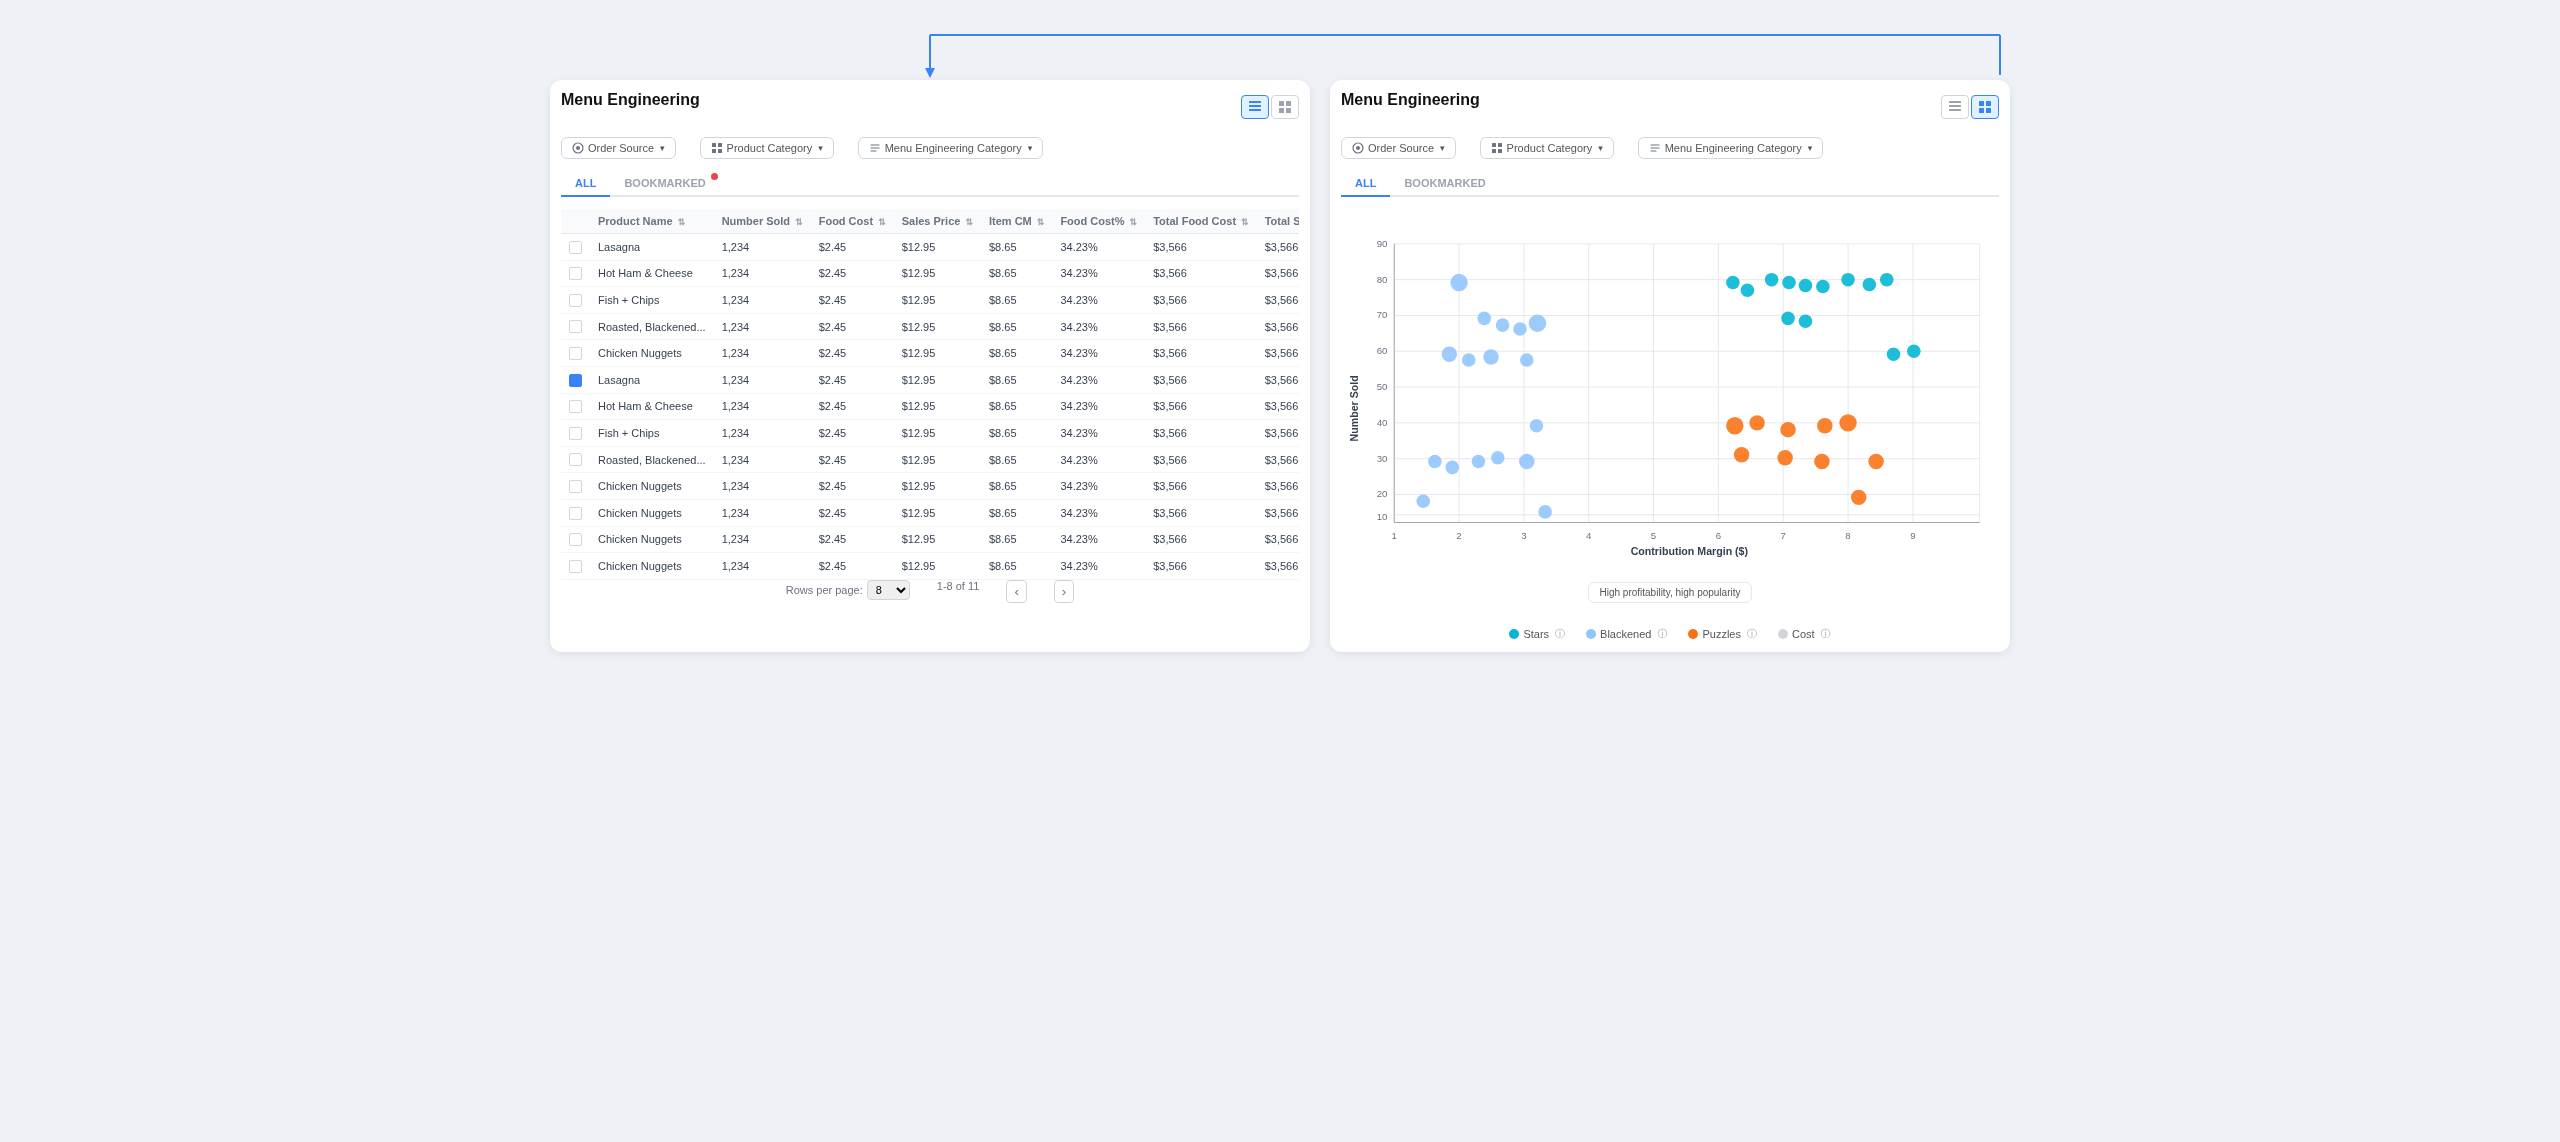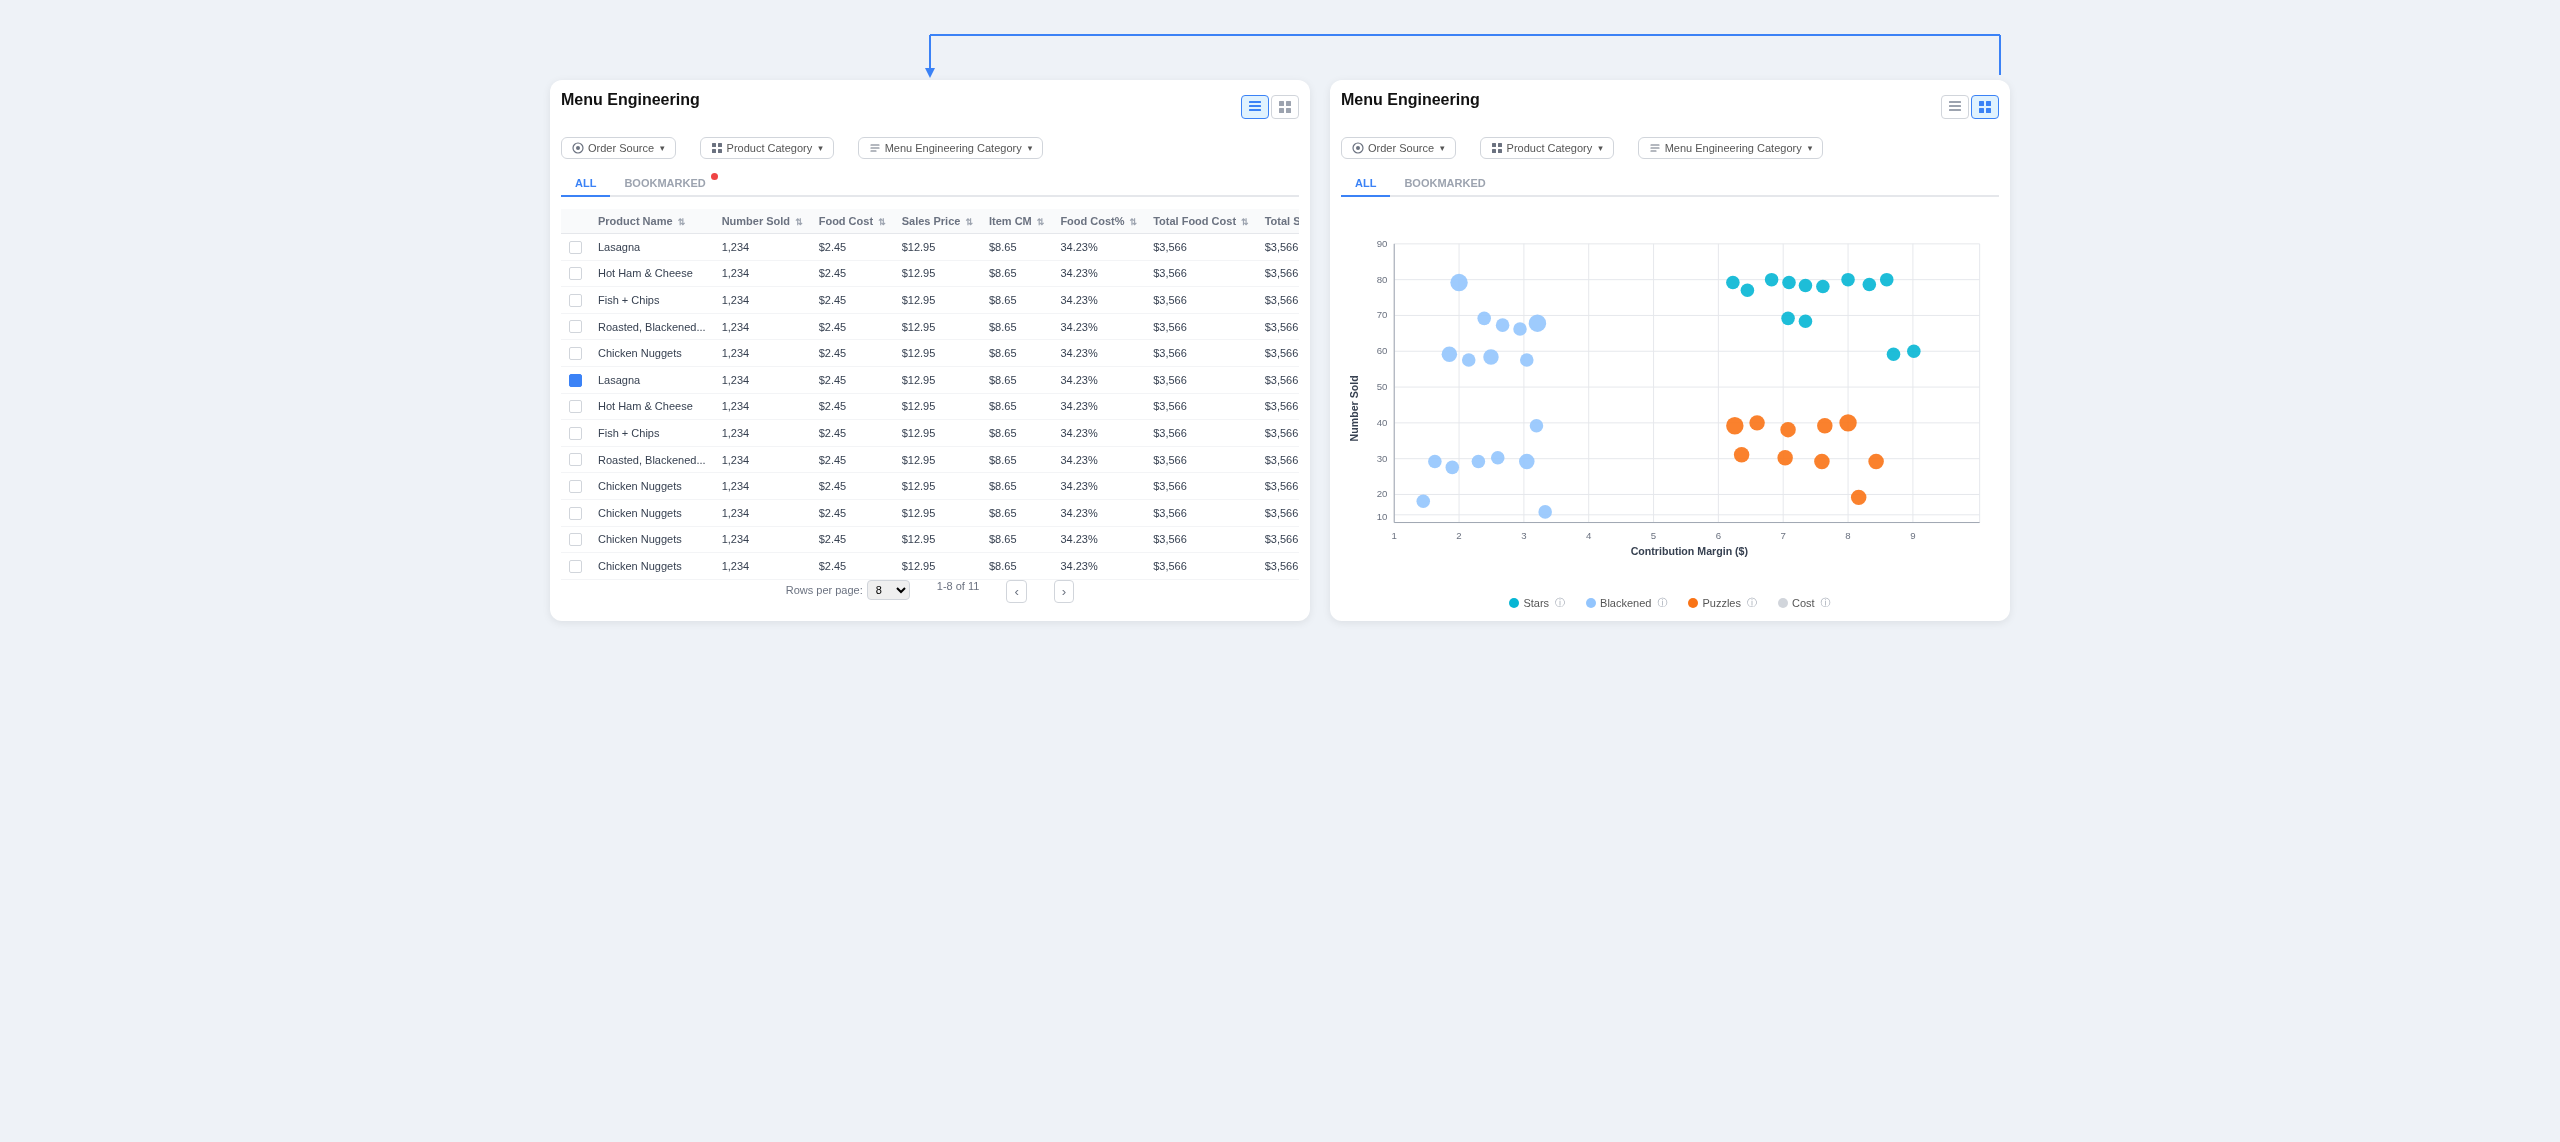--- a/index.html
+++ b/index.html
@@ -634,20 +634,23 @@
         <circle cx="500" cy="218" r="8" fill="#f97316" opacity="0.9"></circle>
         <circle cx="524" cy="215" r="9" fill="#f97316" opacity="0.9"></circle>
         <circle cx="553" cy="255" r="8" fill="#f97316" opacity="0.9"></circle>
         <circle cx="459" cy="251" r="8" fill="#f97316" opacity="0.9"></circle>
         <circle cx="497" cy="255" r="8" fill="#f97316" opacity="0.9"></circle>
         <circle cx="414" cy="248" r="8" fill="#f97316" opacity="0.9"></circle>
         <circle cx="535" cy="292" r="8" fill="#f97316" opacity="0.9"></circle>
       </svg>
 
       
+      <div style="display:flex;justify-content:center;margin-top:4px;">
+        <div class="tooltip-box">High profitability, high popularity</div>
+      </div>
 
       
       <div class="legend">
         <div class="legend-item">
           <span class="legend-dot" style="background:#06b6d4;"></span>
           <span>Stars</span>
           <span style="color:#9ca3af;font-size:10px;margin-left:2px;">ⓘ</span>
         </div>
         <div class="legend-item">
           <span class="legend-dot" style="background:#93c5fd;"></span>

